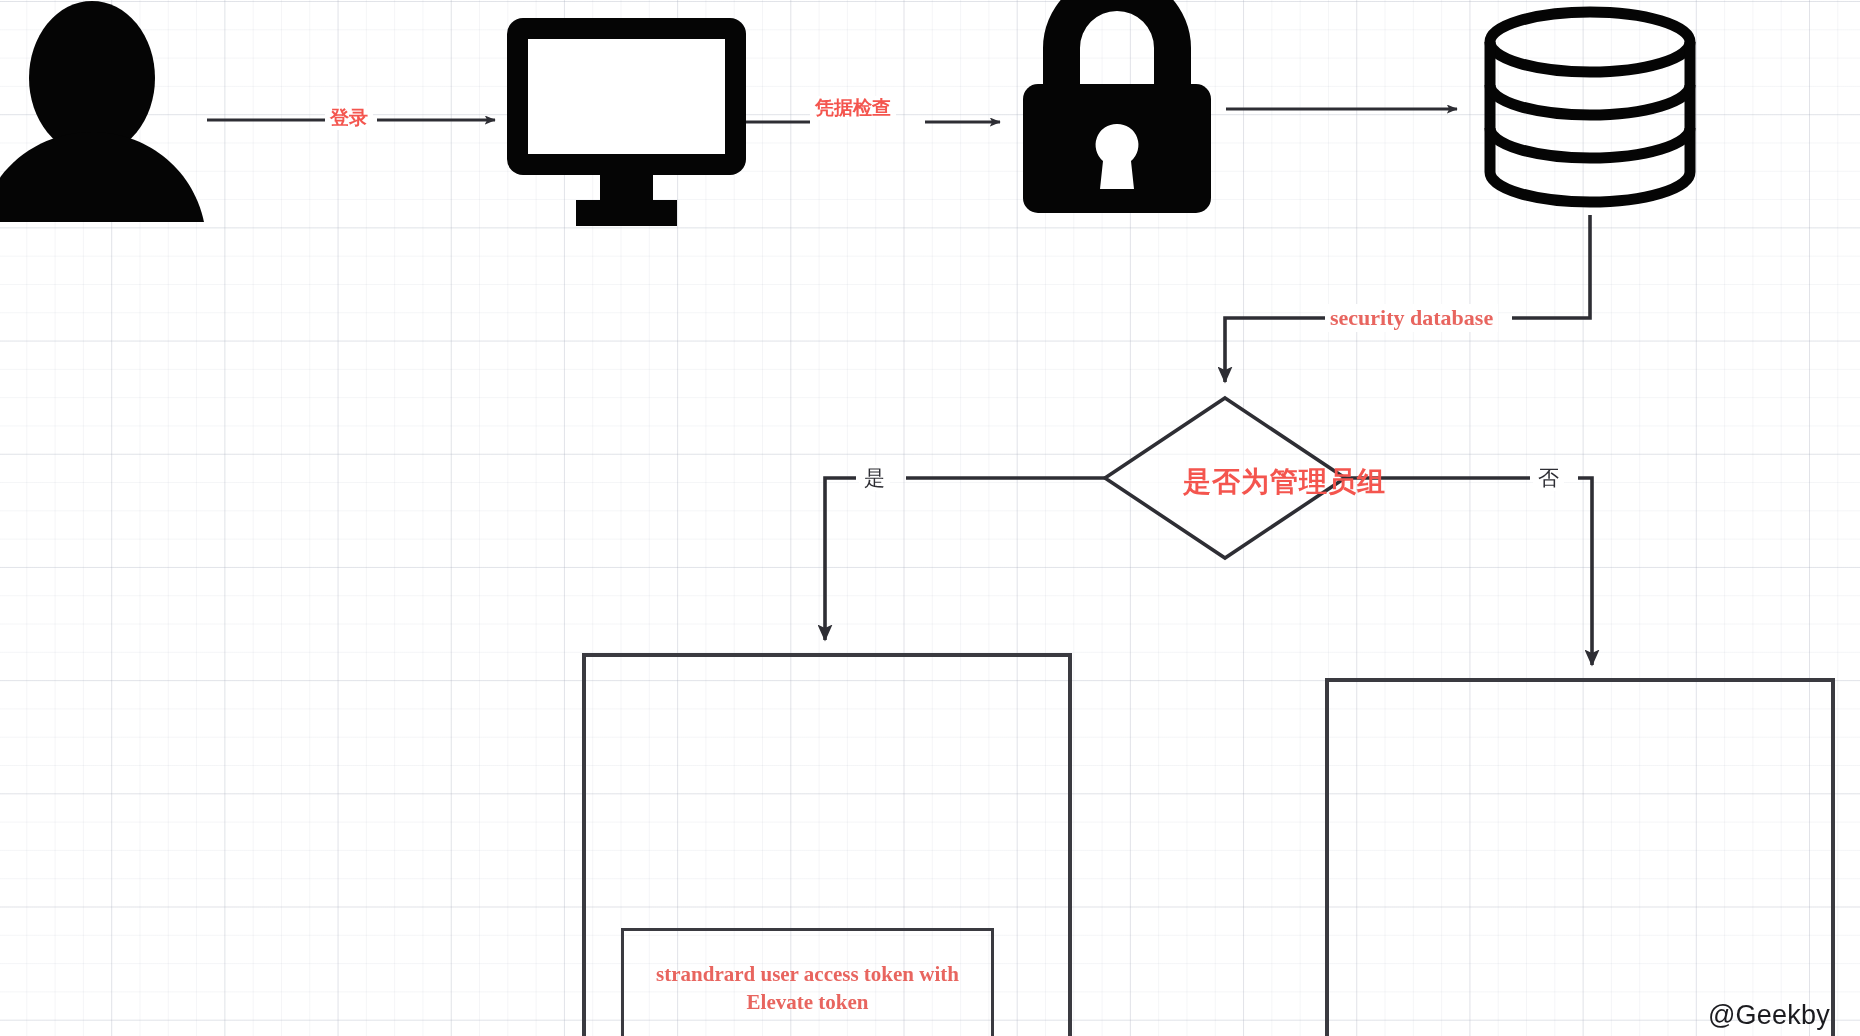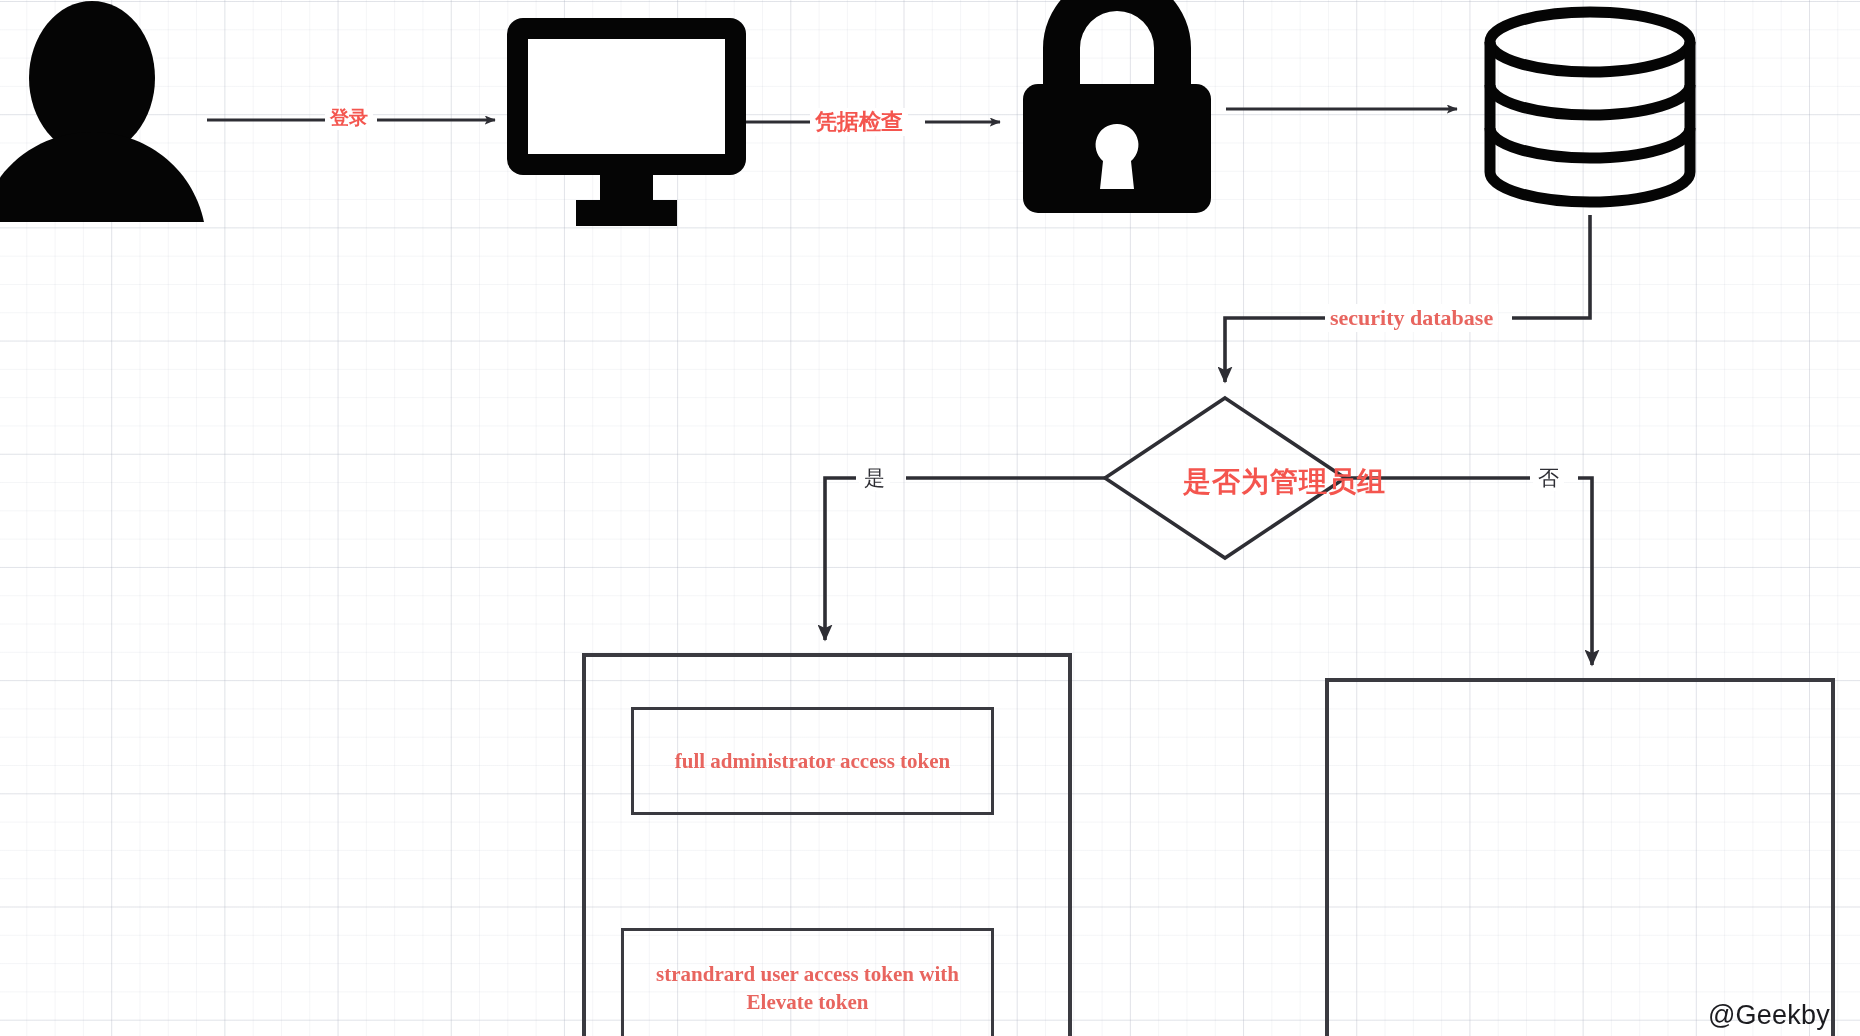--- a/index.html
+++ b/index.html
@@ -160,35 +160,32 @@
     <g fill="none" stroke="#050505" stroke-width="11">
       <ellipse cx="1590" cy="42" rx="100" ry="30"></ellipse>
       <path d="M1490,42 L1490,172 A100,30 0 0 0 1690,172 L1690,42"></path>
       <path d="M1490,85 A100,30 0 0 0 1690,85"></path>
       <path d="M1490,128 A100,30 0 0 0 1690,128"></path>
     </g>
   </svg>
 
   <div class="lbl lbl-red-cjk edge-chip" style="left:325px; top:106px; font-size:19px;">登录</div>
 
-  <div class="lbl lbl-red-cjk edge-chip" style="left:810px; top:108px; font-size:22px;">凭据检查</div>
+  <div class="lbl lbl-red-cjk edge-chip" style="left:810px; top:96px; font-size:19px;">凭据检查</div>
 
   <div class="lbl lbl-red-serif edge-chip" style="left:1325px; top:304px; font-size:22px;text-align:right;">security database</div>
 
   <div class="lbl lbl-dark-cjk edge-chip" style="left:859px; top:465px; font-size:21px;">是</div>
 
   <div class="lbl lbl-dark-cjk edge-chip" style="left:1533px; top:465px; font-size:21px;">否</div>
 
   <div class="lbl lbl-red-cjk" style="left:1183px; top:464px; font-size:28px; letter-spacing:1px;">是否为管理员组</div>
 
   <div class="box" style="left:582px; top:653px; width:490px; height:400px;"></div>
 
-  <div class="box-inner" style="left:631px; top:707px; width:363px; height:108px;">
-    <span class="txt">full administrator access token</span>
-  </div>
 
   <div class="box-inner" style="left:621px; top:928px; width:373px; height:120px;">
     <span class="txt" style="max-width:330px; display:block;">strandrard user access token with Elevate token</span>
   </div>
 
   <div class="box" style="left:1325px; top:678px; width:510px; height:380px;"></div>
 
 
   <div class="watermark" style="left:1708px; top:988px;margin-top:12px;">@Geekby</div>
 

